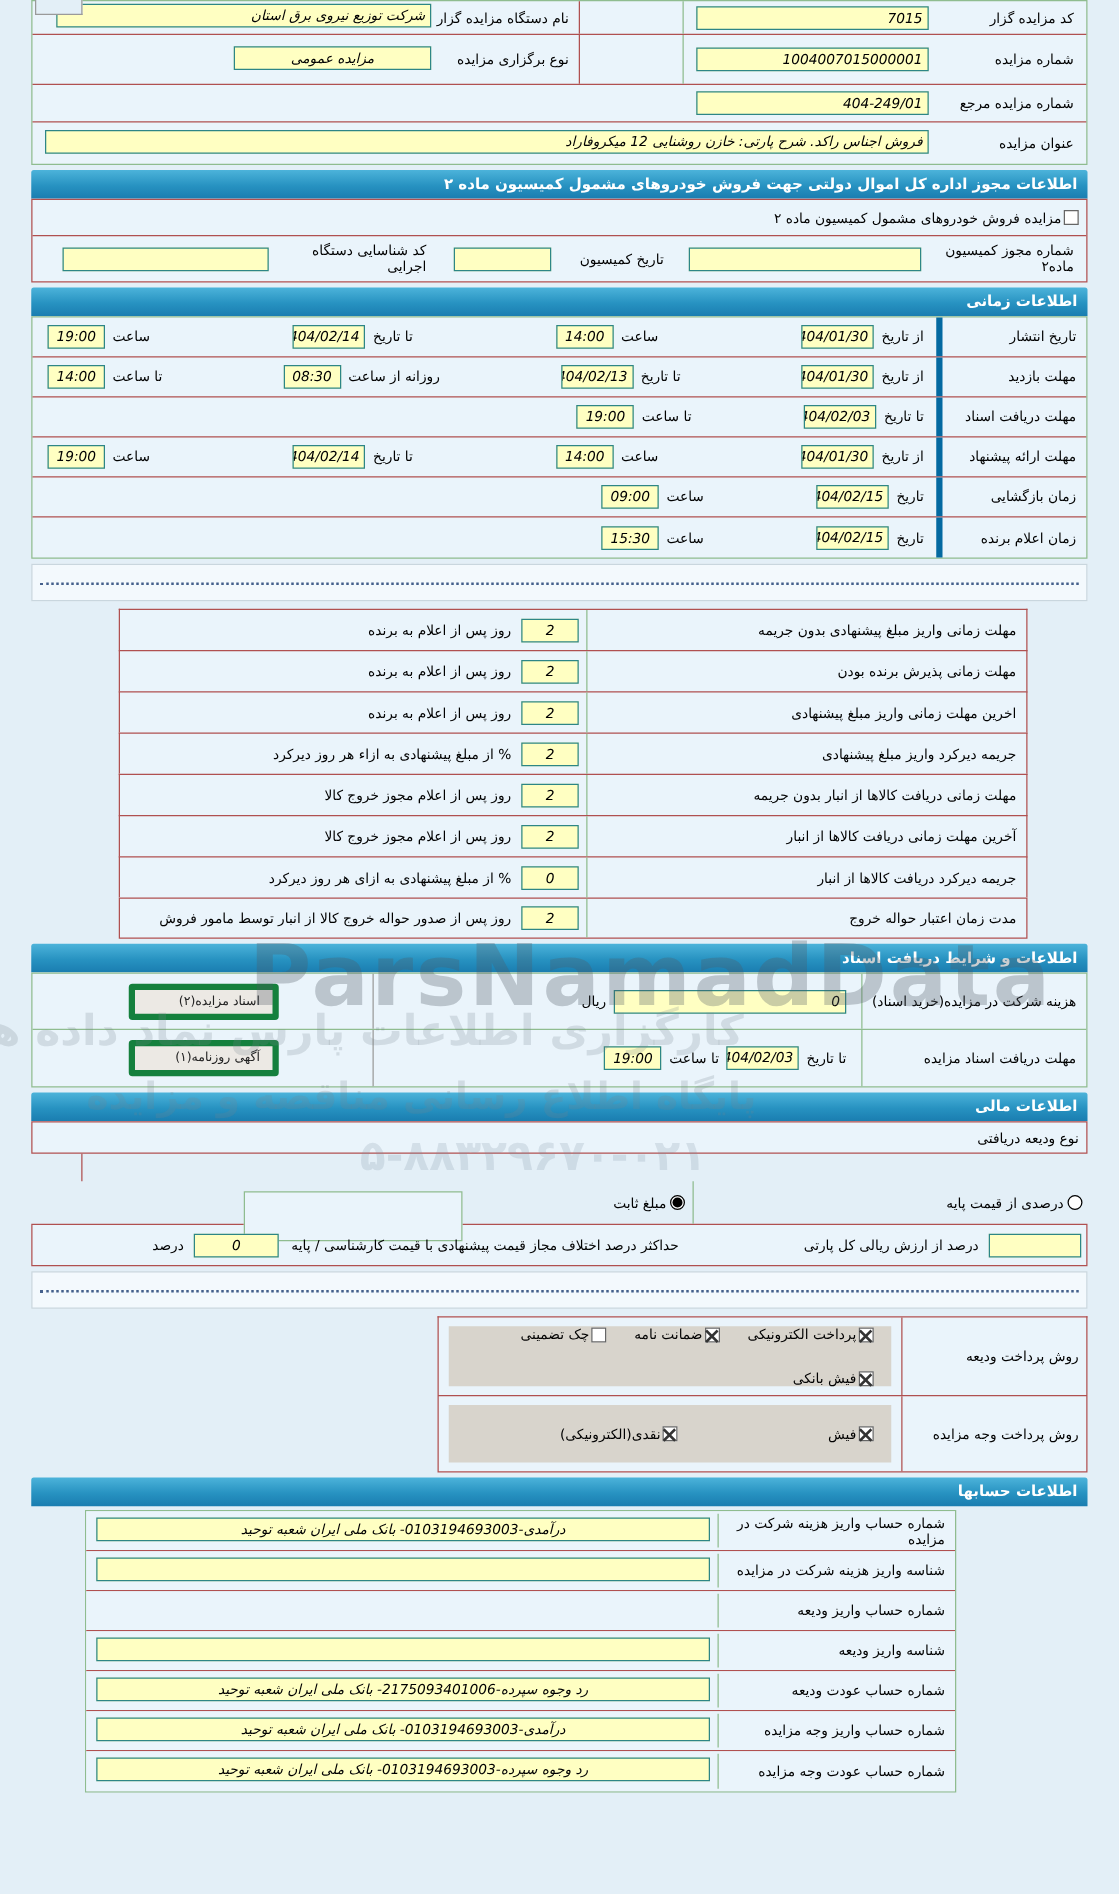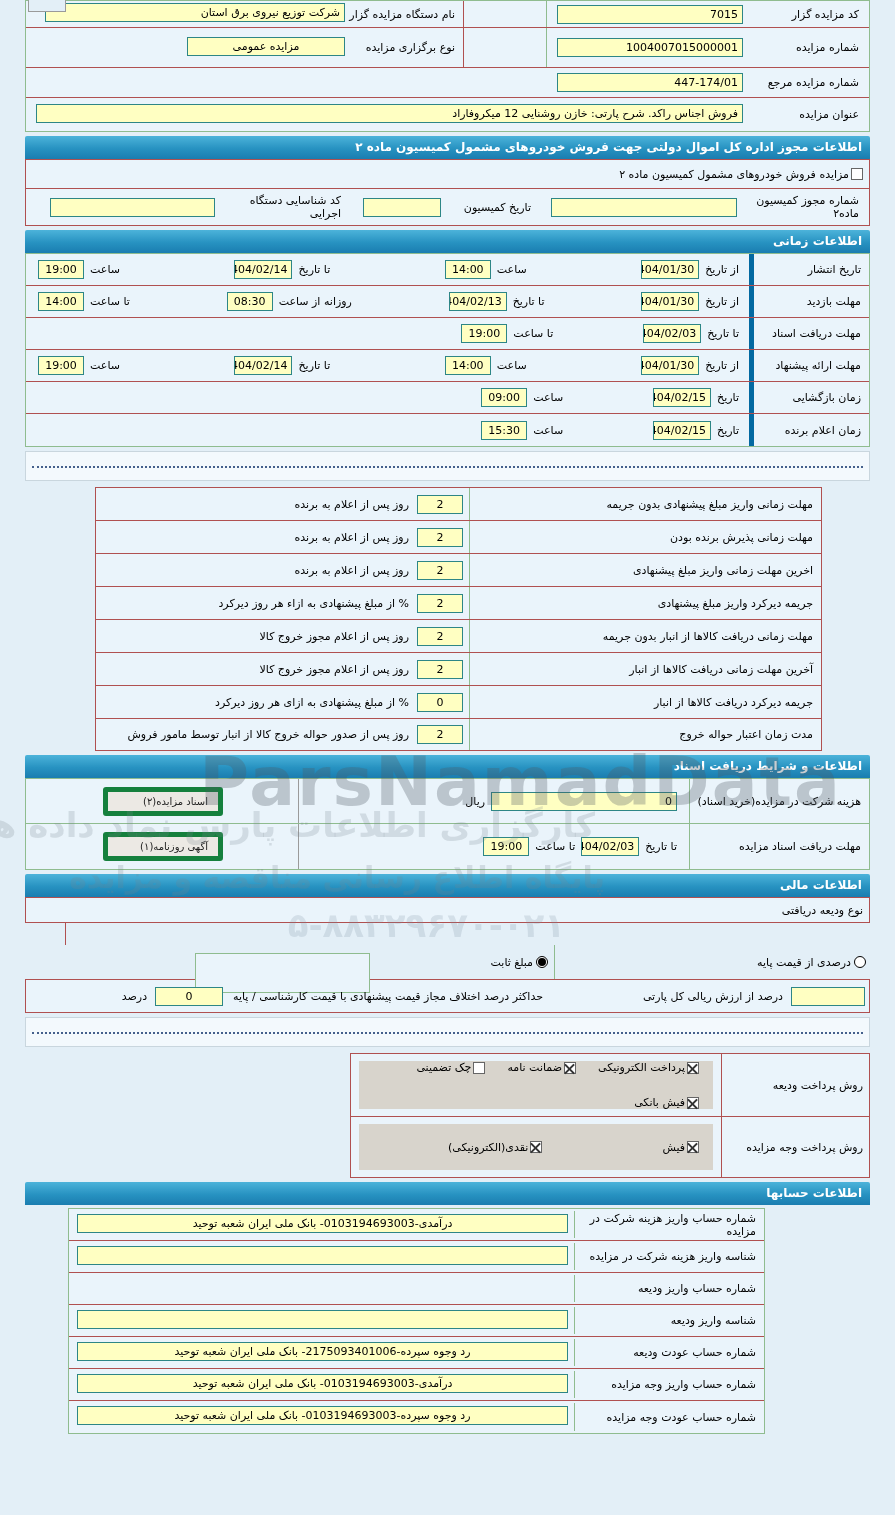--- a/index.html
+++ b/index.html
@@ -13,21 +13,21 @@
   }
   .page{ position:relative; width:895px; height:1515px; overflow:hidden; background:#e3eff7; }
   .wrap{ position:absolute; top:0; right:25px; width:845px; }
 
   
   .corner-frag{ position:absolute; top:0; left:28px; width:38px; height:12px;
     border:1px solid #9a9a9a; border-top:none; background:#e3eff7; z-index:5;}
 
   
   .yi{ background:#ffffc2; border:1px solid #2d8686; height:19px; line-height:17px;
-       padding:0 4px; display:inline-block; text-align:center; overflow:hidden; white-space:nowrap;}
+       padding:0 4px; display:inline-block; text-align:center; overflow:hidden; white-space:nowrap;font-style:italic;}
   .yi.tall{ height:22px; line-height:20px; }
   .ta-r{ text-align:right; }
   .lbl{ color:#000; }
   .hdr{ height:23px; margin-top:4px; padding:4px 8px 0; font-weight:bold; font-size:12px; color:#fff;
         background:linear-gradient(to bottom,#4cb3da 0%,#2792c1 55%,#1a7db0 100%);
         border-radius:2px 2px 0 0; }
   .box{ background:#eaf4fb; border:1px solid #b05050; }
   .gbox{ background:#eaf4fb; border:1px solid #8fbc8f; }
   .btn{ background:#ece9e4; border:5px solid #15803d; border-radius:3px; padding:4px 10px;
         font-size:10px; color:#222; display:inline-block; min-width:120px; cursor:default;}
@@ -149,21 +149,21 @@
         <div class="c-val">
             <div class="yi w185 ta-r">1004007015000001</div>
           </div>
         <div class="c-gap"></div>
         <div class="c-lab2 lbl">نوع برگزاری مزایده</div>
         <div class="c-val2"><div class="yi w158">مزایده عمومی</div></div>
       </div>
       <div class="trow" style="height:30px">
         <div class="c-lab lbl">شماره مزایده مرجع</div>
         <div class="c-val">
-            <div class="yi w185 ta-r">447-174/01</div>
+            <div class="yi w185 ta-r">404-249/01</div>
           </div>
         <div class="c-gap" style="border:none"></div>
         <div class="c-lab2"></div>
         <div class="c-val2"></div>
       </div>
       <div class="trow" style="height:33px; border-bottom:none">
         <div class="c-lab lbl">عنوان مزایده</div>
         <div style="flex:1; padding-left:6px"><div class="yi ta-r" style="width:100%">فروش اجناس راکد. شرح پارتی: خازن روشنایی 12 میکروفاراد</div></div>
       </div>
     </div>

